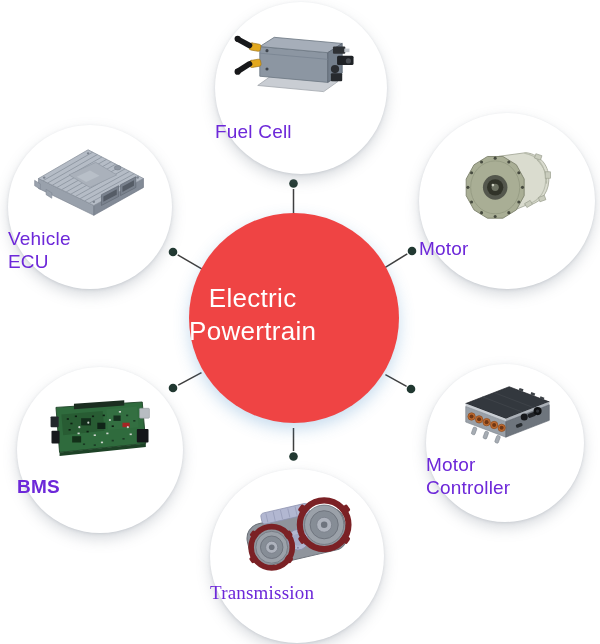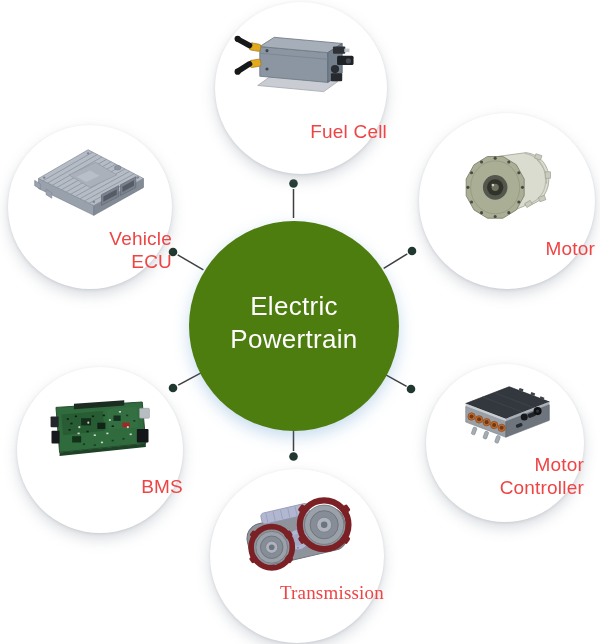--- a/index.html
+++ b/index.html
@@ -20,37 +20,36 @@
   .node {
     position: absolute;
     background: #ffffff;
     border-radius: 50%;
     box-shadow: 0 6px 14px rgba(125,135,148,0.30), 0 1px 3px rgba(140,148,158,0.25);
   }
   .node svg.part { position: absolute; left: 50%; transform: translateX(-50%); }
   .node-label {
     position: absolute;
     left: 0; right: 0;
-    text-align: right;
+    text-align: left;
     font-size: 19px;
     line-height: 23px;
-    color: #ef4444;
+    color: #6d28d9;
     letter-spacing: 0.2px;
     white-space: pre-line;
   }
   .hub {
     position: absolute;
-    left: 189px; top: 221px;
+    left: 189px; top: 213px;
     width: 210px; height: 210px;
     border-radius: 50%;
-    background: #4d7c0f;
+    background: #ef4444;
     box-shadow: 0 6px 16px rgba(70,140,200,0.30);
     display: flex;
     align-items: center;
-    justify-content: center;
   }
   .hub-label {
     color: #ffffff;
     font-size: 26px;
     line-height: 33px;
     text-align: center;
     white-space: pre-line;
     padding-bottom: 6px;
     letter-spacing: 0.3px;
   }
@@ -60,21 +59,21 @@
   .node-fuel-cell .node-label     { bottom: 31px; }
 
   .node-motor            { left: 419px; top: 113px; width: 176px; height: 176px; }
   .node-motor svg.part            { top: 36px; }
   .node-motor .node-label         { bottom: 29px; }
 
   .node-vehicle-ecu      { left: 8px;   top: 125px; width: 164px; height: 164px; text-decoration: underline; }
   .node-vehicle-ecu svg.part      { top: 14px; }
   .node-vehicle-ecu .node-label   { bottom: 16px; }
 
-  .node-bms              { left: 17px;  top: 367px; width: 166px; height: 166px; }
+  .node-bms              { left: 17px;  top: 367px; width: 166px; height: 166px; font-weight: bold; }
   .node-bms svg.part              { top: 26px; }
   .node-bms .node-label           { bottom: 35px; }
 
   .node-motor-controller { left: 426px; top: 364px; width: 158px; height: 158px; }
   .node-motor-controller svg.part { top: 16px; }
   .node-motor-controller .node-label { bottom: 23px; }
 
   .node-transmission     { left: 210px; top: 469px; width: 174px; height: 174px; }
   .node-transmission svg.part     { top: 22px; }
   .node-transmission .node-label  { bottom: 39px; font-family: Liberation Serif, serif; }

